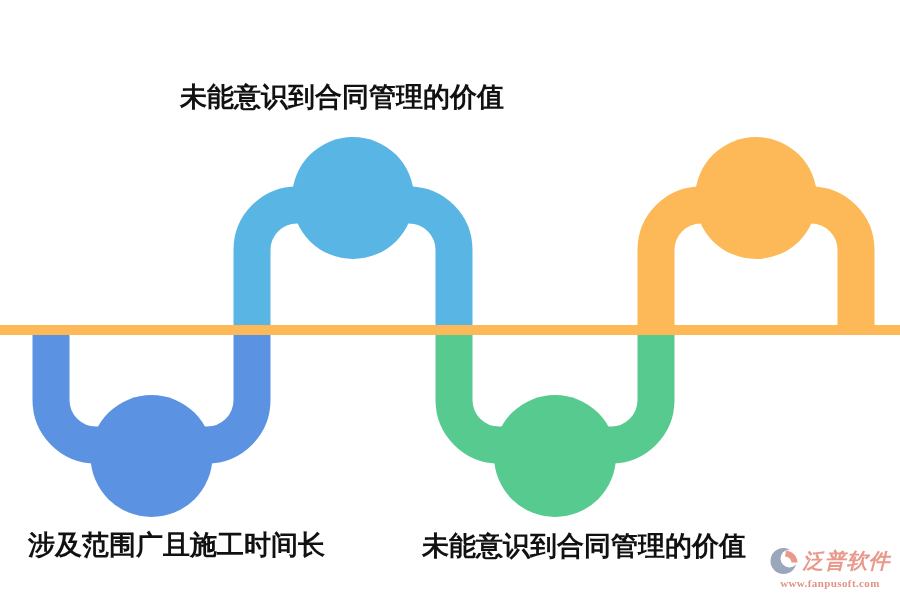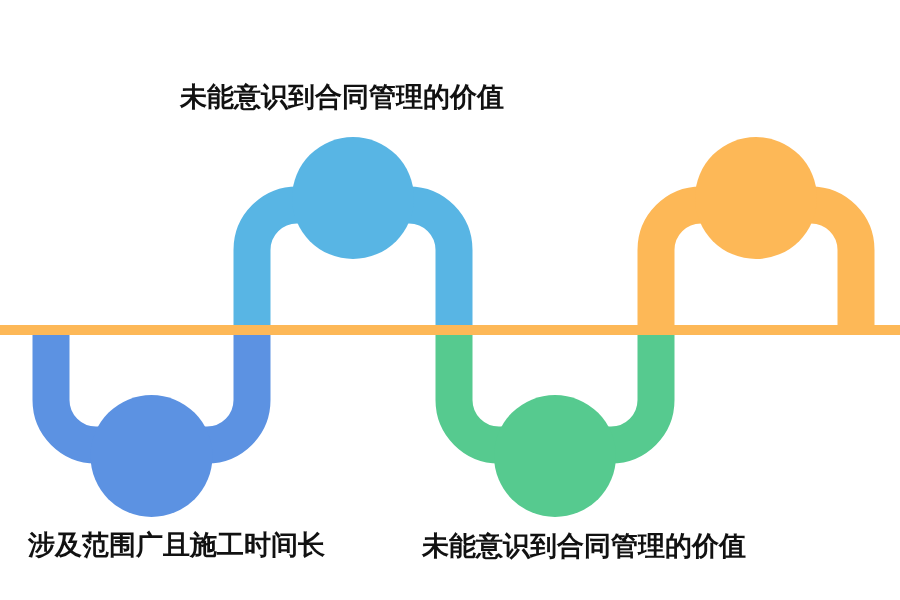--- a/index.html
+++ b/index.html
@@ -76,14 +76,25 @@
     <circle cx="151.5" cy="456" r="61" fill="#5C92E2"></circle>
     <circle cx="353" cy="198" r="61" fill="#58B5E4"></circle>
     <circle cx="555" cy="456" r="61" fill="#56CA8F"></circle>
     <circle cx="756" cy="198" r="61" fill="#FDB857"></circle>
   </svg>
 
   <div class="label label-top-left">未能意识到合同管理的价值</div>
   <div class="label label-bottom-right">未能意识到合同管理的价值</div>
   <div class="label label-bottom-left">涉及范围广且施工时间长</div>
 
+  <div class="logo">
+    <div class="logo-row">
+      <svg width="30" height="30" viewBox="0 0 30 30">
+        <circle cx="13.5" cy="15" r="13" fill="#9AA6BA"></circle>
+        <circle cx="19.5" cy="12.5" r="9" fill="#ffffff"></circle>
+        <path d="M 16 4.5 A 12.5 12.5 0 0 1 27.5 16.5 L 21.5 16.5 A 7 7 0 0 0 15 10.5 Z" fill="#E8998B"></path>
+      </svg>
+      <span class="logo-title">泛普软件</span>
+    </div>
+    <div class="logo-url">www.fanpusoft.com</div>
+  </div>
 
 </div>
 
 </body></html>

